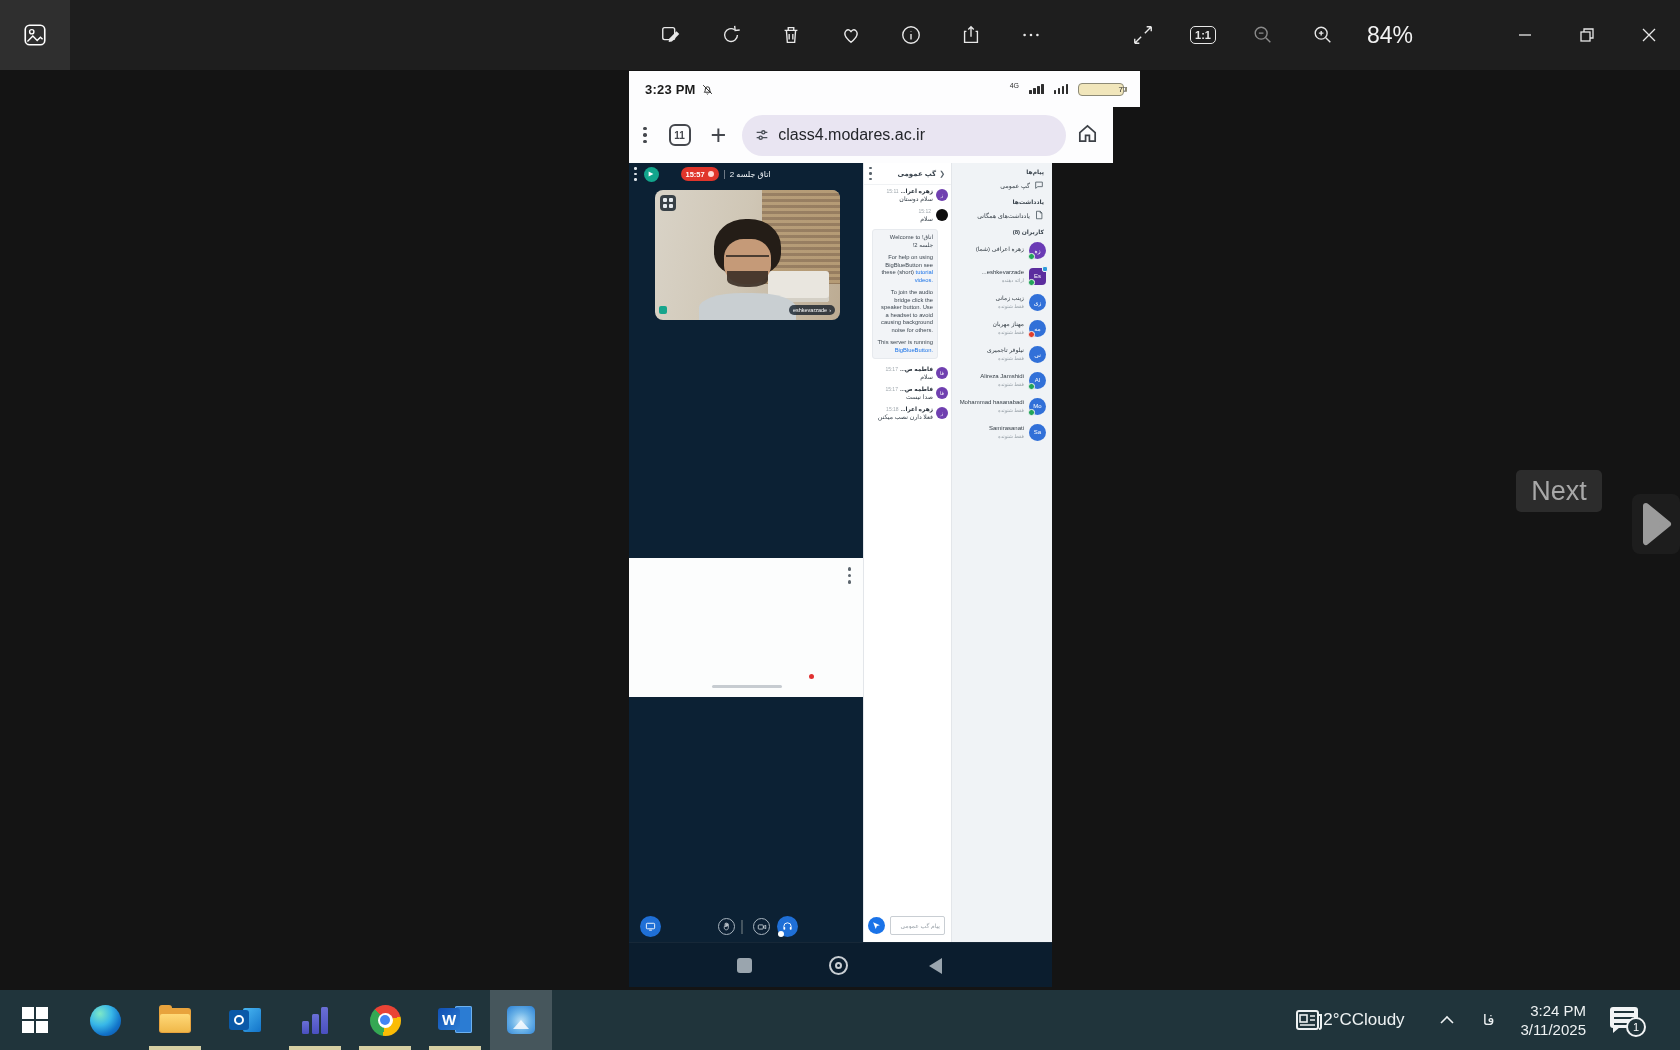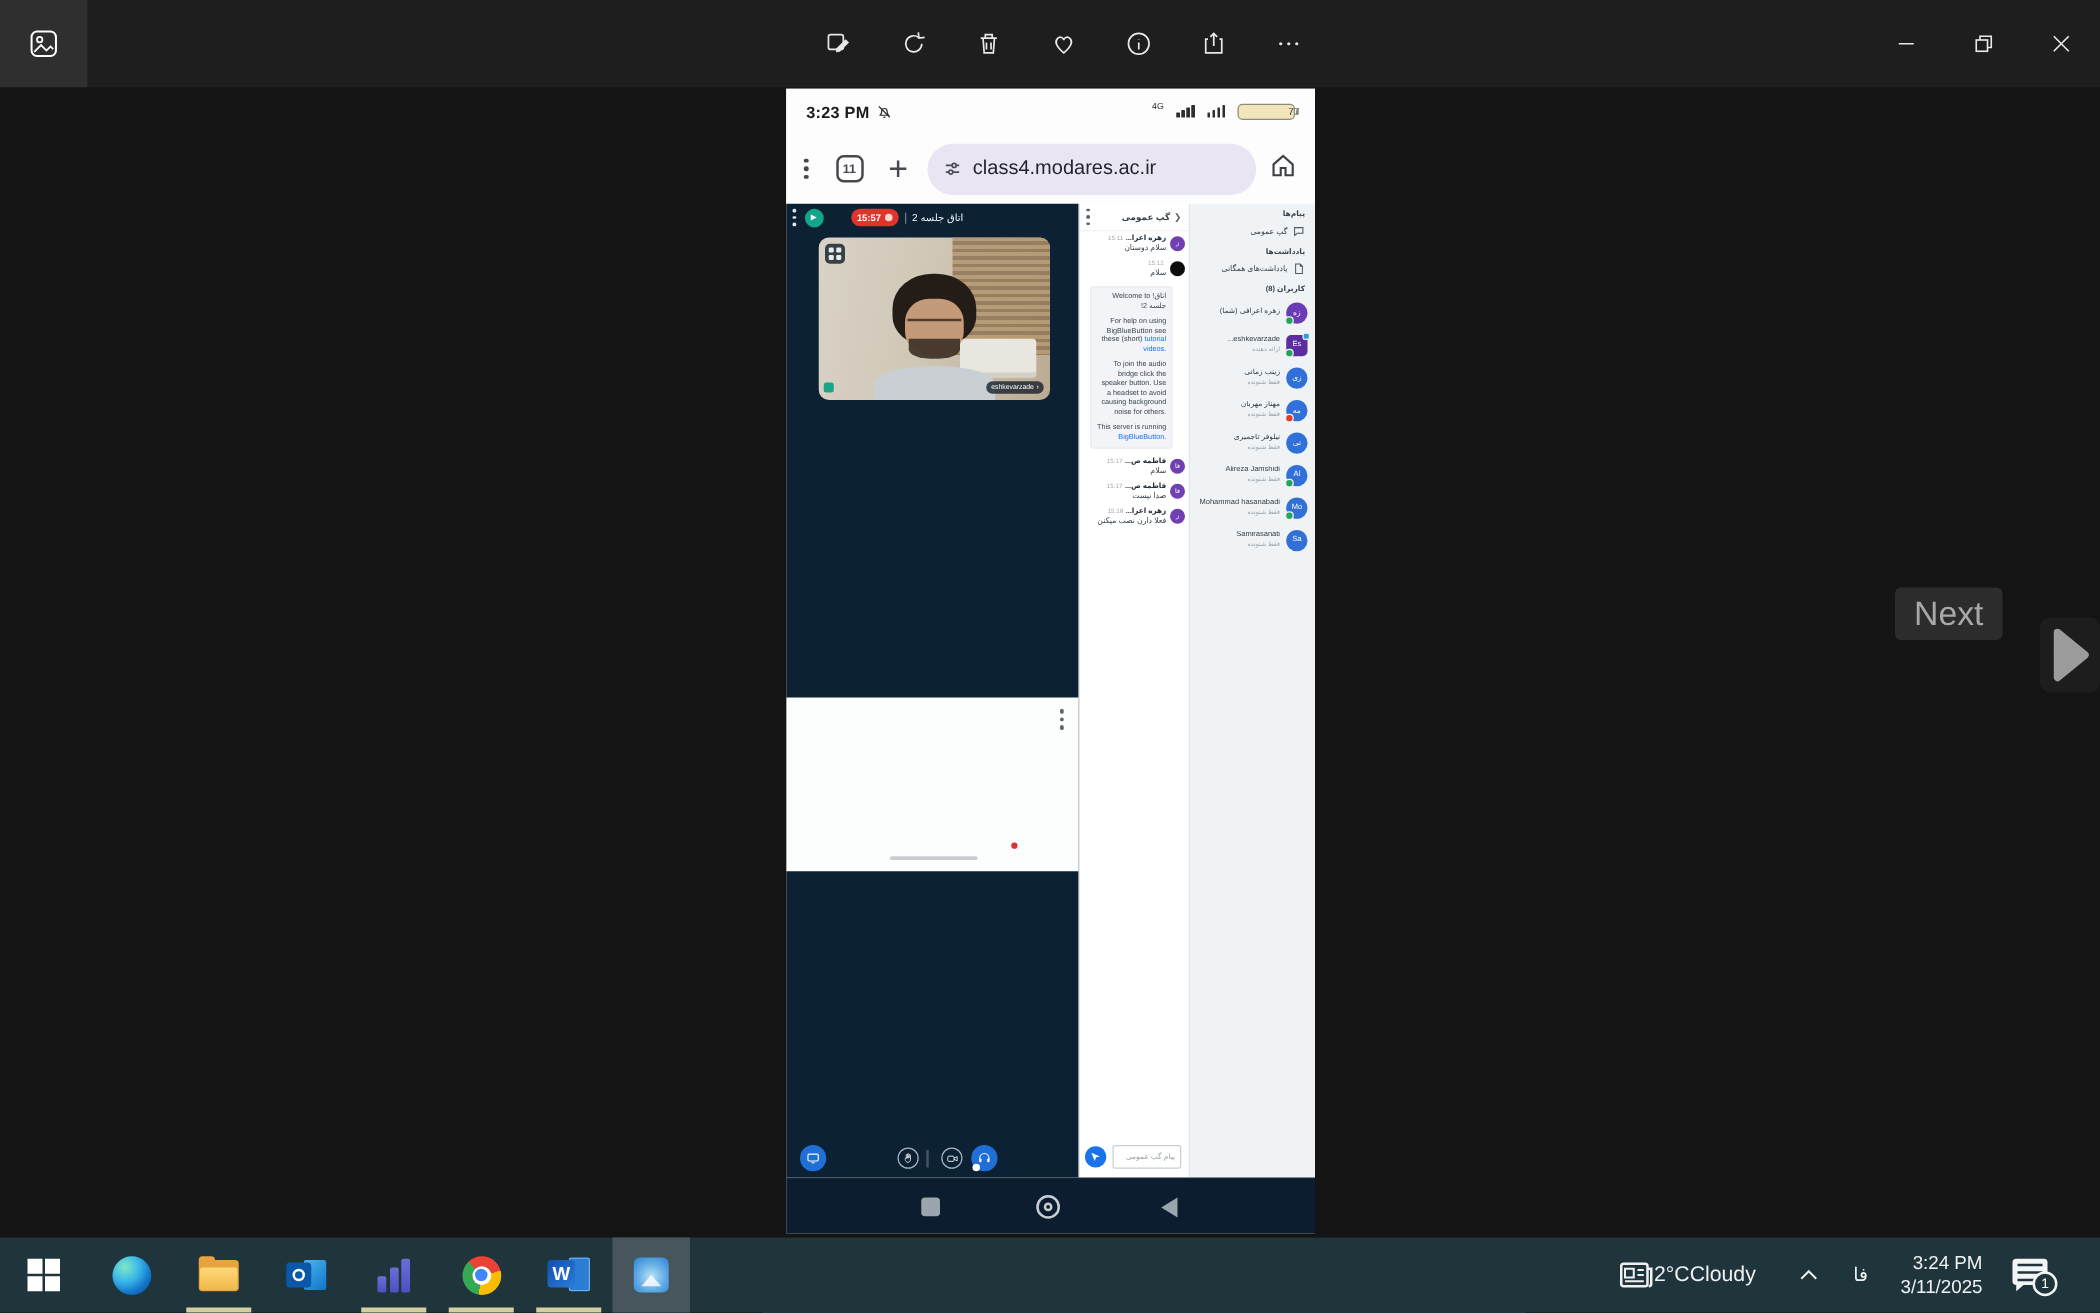--- a/index.html
+++ b/index.html
@@ -31,34 +31,34 @@
 
   
   #next-tooltip { position:absolute; left:1516px; top:400px; width:86px; height:42px; background:#2c2c2c;
     border-radius:5px; display:flex; align-items:center; justify-content:center;
     color:#a8a8a8; font-size:27px; }
   #next-arrow { position:absolute; left:1632px; top:424px; width:48px; height:60px;
     background:rgba(80,80,80,.15); border-radius:8px; display:flex; align-items:center; justify-content:center; }
 
   
   #phone { position:absolute; left:629px; top:1px; width:423px; height:916px; background:#ffffff; }
-  #p-status { position:absolute; left:0; top:0; width:423px; height:36px; background:#fdfdfe;
+  #p-status { position:absolute; left:0; top:0; width:511px; height:36px; background:#fdfdfe;
     display:flex; align-items:center; padding:0 16px; }
   #p-time { font-size:13px; color:#1b1b1b; font-weight:bold; letter-spacing:.2px; }
   #p-status .grow { flex:1; }
   .sig { display:flex; align-items:flex-end; gap:1.5px; margin-left:10px; }
   .sig i { display:block; width:2.5px; background:#2e2e2e; border-radius:.5px; }
   .sig-label { font-size:7px; color:#2e2e2e; margin-left:12px; transform:translateY(-4px); }
   #p-batt { width:26px; height:13px; border:1.5px solid #8d8a76; border-radius:4px; margin-left:10px;
     background:#f1e6bb; display:flex; align-items:center; justify-content:center;
     font-size:8px; color:#2c2c2c; position:relative;padding-left:44px; }
   #p-batt:after { content:""; position:absolute; right:-4px; top:3px; width:2.5px; height:5px;
     background:#8d8a76; border-radius:1px; }
 
-  #p-browser { position:absolute; left:0; top:36px; width:423px; height:56px; background:#fdfdfe;
+  #p-browser { position:absolute; left:0; top:36px; width:484px; height:56px; background:#fdfdfe;
     display:flex; align-items:center; padding:0 14px; }
   .dots-v { display:flex; flex-direction:column; gap:3px; }
   .dots-v i { width:3.5px; height:3.5px; border-radius:50%; background:#45484e; }
   #tab-box { width:22px; height:22px; border:2.2px solid #45484e; border-radius:6px; margin-left:22px;
     display:flex; align-items:center; justify-content:center; font-size:10px; font-weight:bold; color:#45484e; }
   #plus-btn { margin-left:20px; font-size:27px; font-weight:300; color:#45484e; line-height:20px; }
   #url-pill { flex:1; margin-left:16px; height:41px; border-radius:21px; background:#e9e5f2;
     display:flex; align-items:center; padding:0 12px; overflow:hidden; }
   #url-text { font-size:16px; color:#24262b; margin-left:8px; white-space:nowrap; }
   #home-btn { margin-left:10px; }
@@ -271,20 +271,43 @@
     </div>
     <div class="tb-btn">
       <svg width="22" height="22" viewBox="0 0 24 24">
           <circle cx="5" cy="12" r="1.4" fill="#e8e8e8" stroke="none"></circle>
           <circle cx="12" cy="12" r="1.4" fill="#e8e8e8" stroke="none"></circle>
           <circle cx="19" cy="12" r="1.4" fill="#e8e8e8" stroke="none"></circle>
         </svg>
     </div>
   </div>
 
+  <div class="tb-group" id="tb-view">
+    <div class="tb-btn">
+      <svg width="22" height="22" viewBox="0 0 24 24">
+          <path d="M14 10 L21 3M21 3h-5M21 3v5M10 14 L3 21M3 21h5M3 21v-5"></path>
+        </svg>
+    </div>
+    <div class="tb-btn">
+      <span class="ratio-box">1:1</span>
+    </div>
+    <div class="tb-btn dim">
+      <svg width="22" height="22" viewBox="0 0 24 24">
+          <circle cx="10" cy="10" r="6.5"></circle>
+          <path d="M15 15 l5 5M7.5 10h5"></path>
+        </svg>
+    </div>
+    <div class="tb-btn">
+      <svg width="22" height="22" viewBox="0 0 24 24">
+          <circle cx="10" cy="10" r="6.5"></circle>
+          <path d="M15 15 l5 5M7.5 10h5M10 7.5v5"></path>
+        </svg>
+    </div>
+    <span id="zoom-label">84%</span>
+  </div>
 
   <div id="win-controls">
     <div class="win-btn">
       <svg width="16" height="16" viewBox="0 0 16 16">
           <path d="M2 8h12"></path>
         </svg>
     </div>
     <div class="win-btn">
       <svg width="16" height="16" viewBox="0 0 16 16">
           <rect x="2" y="5" width="9" height="9"></rect>

